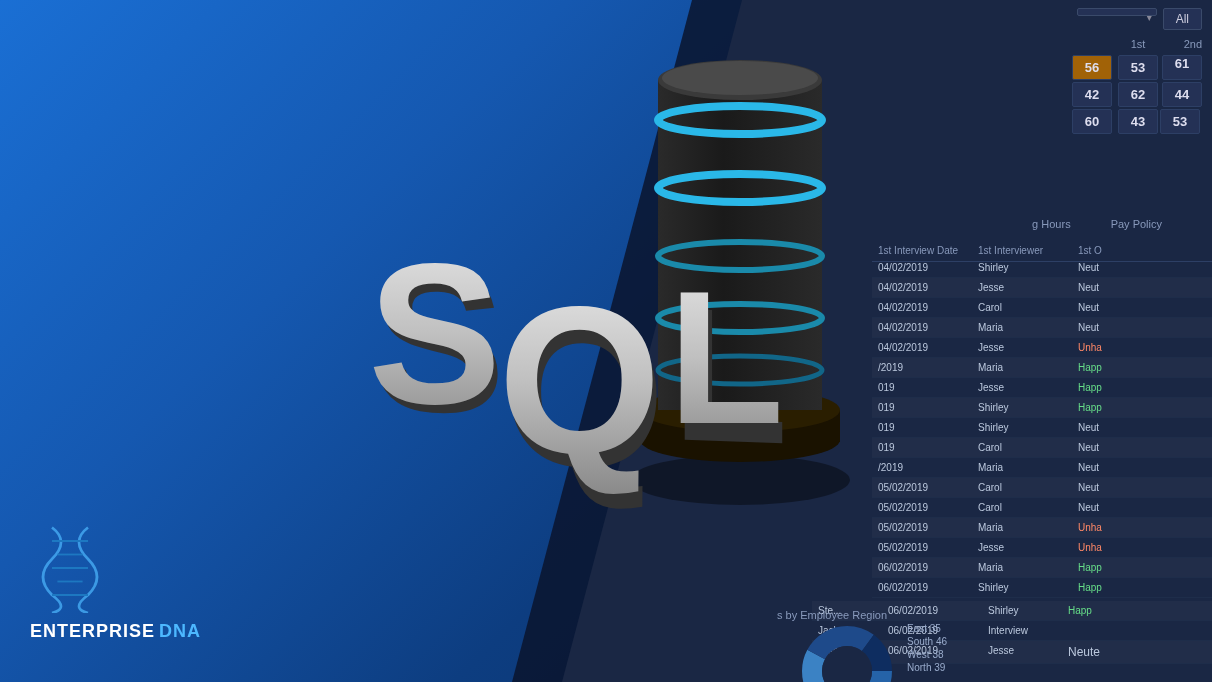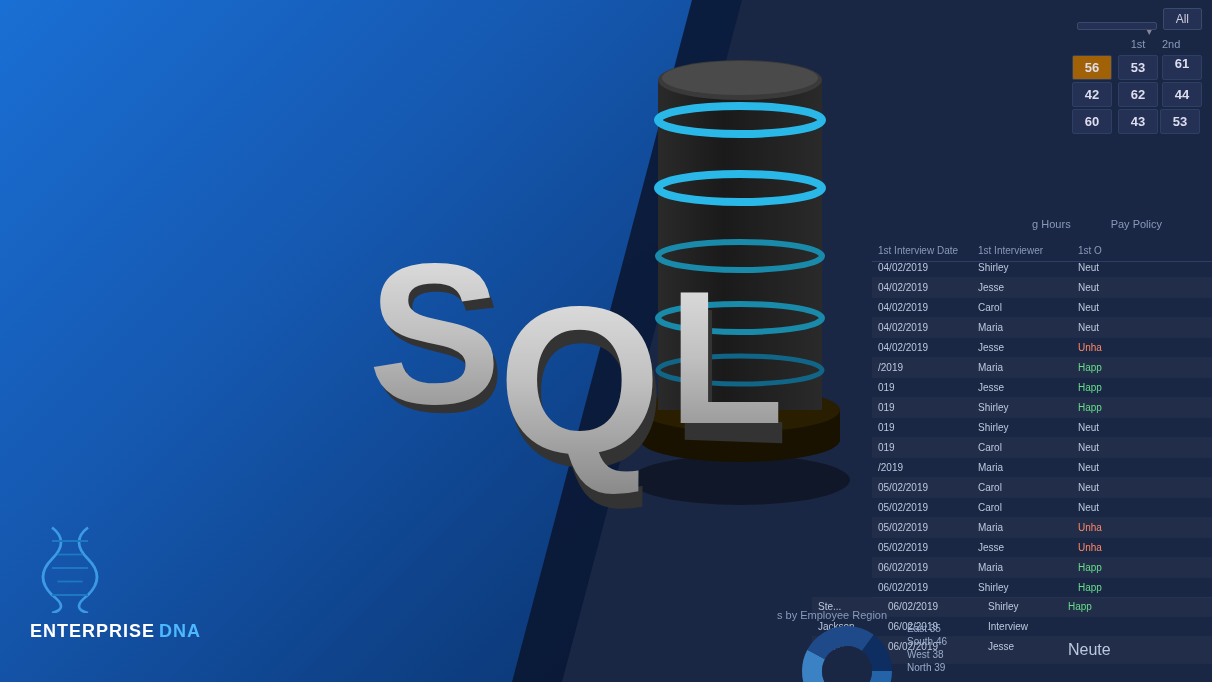--- a/index.html
+++ b/index.html
@@ -89,21 +89,21 @@
       background: #1a2744;
       padding: 10px 0 0 0;
     }
 
     
     .filter-bar {
       position: absolute;
       top: 8px;
       right: 10px;
       display: flex;
-      align-items: flex-end;
+      align-items: flex-start;
       gap: 6px;
       z-index: 5;
     }
 
     .filter-dropdown {
       background: #243155;
       border: 1px solid #3a4a6a;
       color: #ccd;
       padding: 3px 18px 3px 8px;
       font-size: 12px;
@@ -142,21 +142,21 @@
 
     <div class="filter-bar">
       <div class="filter-dropdown">
         <span></span>
       </div>
       <div class="filter-all">All</div>
     </div>
 
     <div style="position:absolute; top:38px; right:10px; display:flex; gap:4px; z-index:5;">
       <div style="width:40px; text-align:center; color:#8899bb; font-size:11px;">1st</div>
-      <div style="width:40px; text-align:left; color:#8899bb; font-size:11px;">2nd</div>
+      <div style="width:40px; text-align:right; color:#8899bb; font-size:11px;">2nd</div>
     </div>
 
     <div style="position:absolute; top:55px; right:100px; z-index:5; display:flex; flex-direction:column; gap:2px;">
       <div style="background:#a16207; border:1px solid #2d3f65; border-radius:2px; padding:4px 8px; color:#dde; font-size:13px; font-weight:600; text-align:center; width:40px;">56</div>
       <div style="background:#243155; border:1px solid #2d3f65; border-radius:2px; padding:4px 8px; color:#dde; font-size:13px; font-weight:600; text-align:center; width:40px;">42</div>
       <div style="background:#243155; border:1px solid #2d3f65; border-radius:2px; padding:4px 8px; color:#dde; font-size:13px; font-weight:600; text-align:center; width:40px;">60</div>
     </div>
 
     <div style="position:absolute; top:55px; right:10px; z-index:5; display:flex; flex-direction:column; gap:2px;">
       <div style="display:flex; gap:4px;">
@@ -282,21 +282,21 @@
       <div style="display:flex; border-bottom:1px solid #1e2d4a; padding:2px 0;">
         <div style="color:#bbc8dd; font-size:10px; padding:2px 6px; width:70px;">Jackson</div>
         <div style="color:#bbc8dd; font-size:10px; padding:2px 6px; width:100px;">06/02/2019</div>
         <div style="color:#bbc8dd; font-size:10px; padding:2px 6px; width:80px;">Interview</div>
         <div style="color:#bbc8dd; font-size:10px; padding:2px 6px; width:60px;"></div>
       </div>
       <div style="display:flex; border-bottom:1px solid #1e2d4a; padding:2px 0; background:rgba(255,255,255,0.03);">
         <div style="color:#bbc8dd; font-size:10px; padding:2px 6px; width:70px;">Olson</div>
         <div style="color:#bbc8dd; font-size:10px; padding:2px 6px; width:100px;">06/02/2019</div>
         <div style="color:#bbc8dd; font-size:10px; padding:2px 6px; width:80px;">Jesse</div>
-        <div style="color:#bbc8dd; font-size:16px; padding:2px 6px; width:60px;">Neute</div>
+        <div style="color:#bbc8dd; font-size:12px; padding:2px 6px; width:60px;">Neute</div>
       </div>
     </div>
 
     <div style="position:absolute; bottom:55px; left:215px; z-index:5; width:230px;">
       <div style="color:#8899bb; font-size:11px; margin-bottom:6px;">s by Employee Region</div>
 
       <svg width="100" height="100" viewBox="0 0 100 100" style="position:absolute; left:20px; top:12px;">
         <circle cx="50" cy="50" r="35" fill="none" stroke="#2563a8" stroke-width="20" stroke-dasharray="55 165" stroke-dashoffset="0"></circle>
         <circle cx="50" cy="50" r="35" fill="none" stroke="#3b82c4" stroke-width="20" stroke-dasharray="72 148" stroke-dashoffset="-55"></circle>
         <circle cx="50" cy="50" r="35" fill="none" stroke="#1e4a8a" stroke-width="20" stroke-dasharray="60 160" stroke-dashoffset="-127"></circle>

